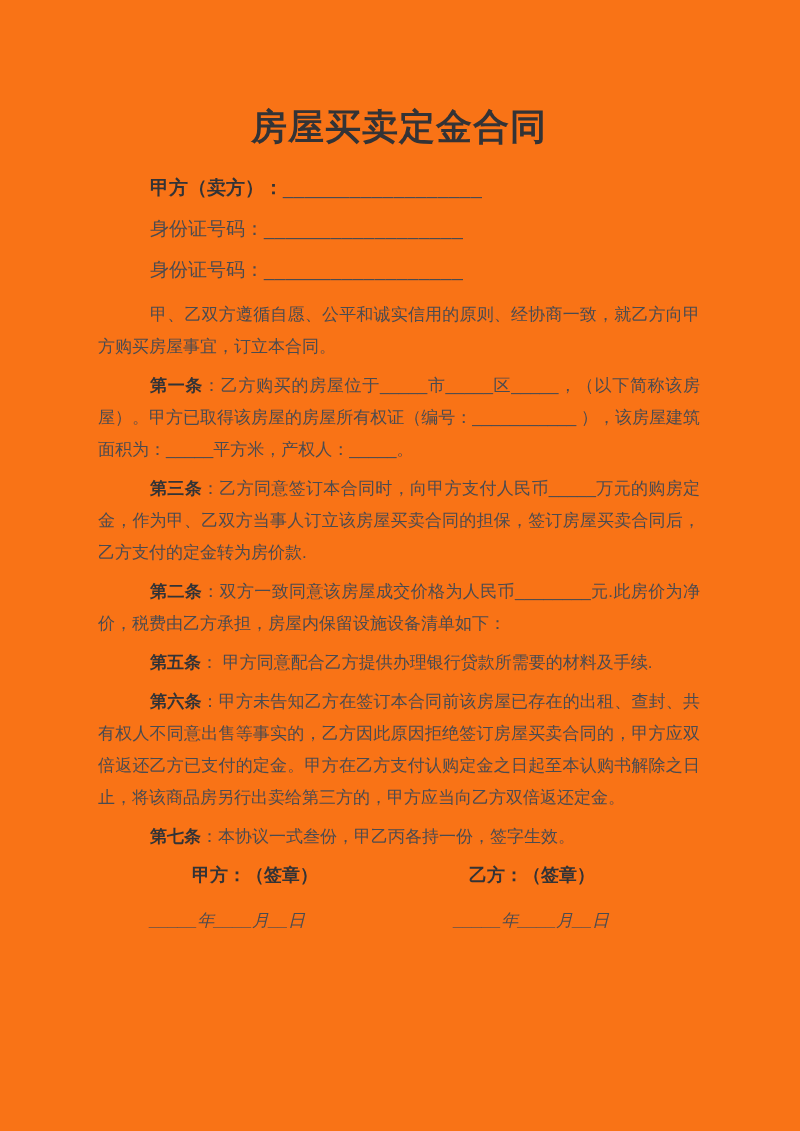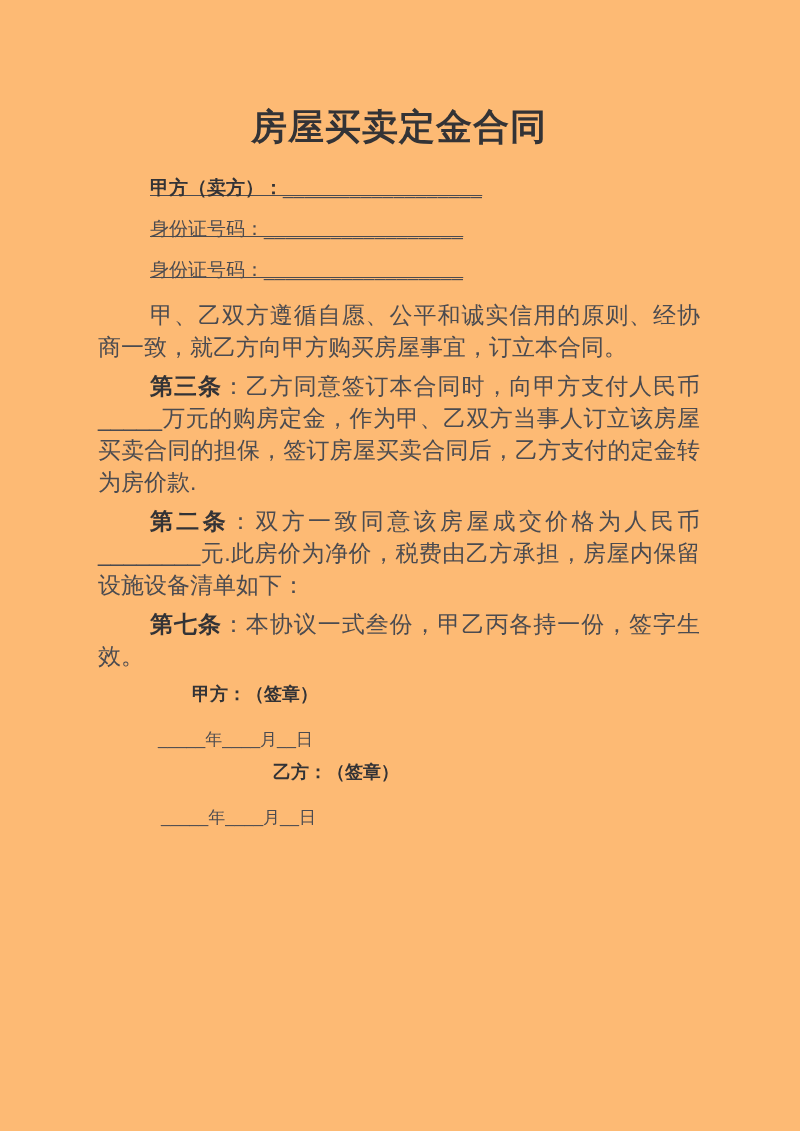--- a/index.html
+++ b/index.html
@@ -5,89 +5,88 @@
   html, body {
     margin: 0;
     padding: 0;
     background: #ffffff;
   }
   .page {
     position: relative;
     width: 800px;
     height: 1131px;
     margin: 0 auto;
-    background: #fdba74;
+    background: #f97316;
     box-sizing: border-box;
     padding: 104px 100px 0 98px;
     font-family: "Liberation Sans", "DejaVu Sans", sans-serif;
     color: #4b4b50;
     overflow: hidden;
   }
   .title {
     margin: 0 0 26px 0;
     font-size: 36px;
     line-height: 46px;
     font-weight: bold;
     text-align: center;
     color: #333336;
     letter-spacing: 1px;
   }
   .party-block {
     margin: 0 0 2px 0;
-    text-decoration: underline;
   }
   .party-line {
     margin: 0 0 17px 0;
     padding-left: 52px;
     font-size: 19px;
     line-height: 24px;
     color: #4b4b50;
   }
   .party-line.strong .label {
     font-weight: bold;
     color: #333336;
   }
   .blank {
     letter-spacing: 0.5px;
   }
   .para {
     margin: 0 0 7px 0;
-    font-size: 23px;
+    font-size: 17px;
     line-height: 32px;
     text-align: justify;
     text-indent: 52px;
     color: #4b4b50;
   }
   .clause-num {
     font-weight: bold;
     color: #333336;
   }
   .sig-row {
     display: flex;
     margin-top: 10px;
-    flex-direction: column;
   }
   .sig-col {
     width: 50%;
     box-sizing: border-box;
   }
   .sig-label {
     margin: 0 0 22px 0;
     font-size: 18px;
     font-weight: bold;
     color: #333336;
     line-height: 24px;
   }
   .sig-col.col-a .sig-label { padding-left: 94px; }
-  .sig-col.col-b .sig-label { padding-left: 70px; text-align: right; }
+  .sig-col.col-b .sig-label { padding-left: 70px; }
   .sig-date {
-    margin: 8px;
+    margin: 0;
     font-size: 17px;
     line-height: 24px;
     color: #4b4b50;
+    font-style: italic;
   }
   .sig-col.col-a .sig-date { padding-left: 52px; }
   .sig-col.col-b .sig-date { padding-left: 55px; }
 </style>
 </head>
 <body>
 
 <div class="page">
 
   <h1 class="title">房屋买卖定金合同</h1>
@@ -101,31 +100,40 @@
     </p>
     <p class="party-line">
       <span class="label">身份证号码：</span><span class="blank">__________________</span>
     </p>
   </div>
 
   <p class="para">
     <span>甲、乙双方遵循自愿、公平和诚实信用的原则、经协商一致，就乙方向甲方购买房屋事宜，订立本合同。</span>
   </p>
 
+  <p class="para">
+    <span class="clause-num">第一条</span><span>：乙方购买的房屋位于_____市_____区_____，（以下简称该房屋）。甲方已取得该房屋的房屋所有权证（编号：___________ ），该房屋建筑面积为：_____平方米，产权人：_____。</span>
+  </p>
 
   <p class="para">
     <span class="clause-num">第三条</span><span>：乙方同意签订本合同时，向甲方支付人民币_____万元的购房定金，作为甲、乙双方当事人订立该房屋买卖合同的担保，签订房屋买卖合同后，乙方支付的定金转为房价款.</span>
   </p>
 
   <p class="para">
     <span class="clause-num">第二条</span><span>：双方一致同意该房屋成交价格为人民币________元.此房价为净价，税费由乙方承担，房屋内保留设施设备清单如下：</span>
   </p>
 
 
+  <p class="para">
+    <span class="clause-num">第五条</span><span>： 甲方同意配合乙方提供办理银行贷款所需要的材料及手续.</span>
+  </p>
 
+  <p class="para">
+    <span class="clause-num">第六条</span><span>：甲方未告知乙方在签订本合同前该房屋已存在的出租、查封、共有权人不同意出售等事实的，乙方因此原因拒绝签订房屋买卖合同的，甲方应双倍返还乙方已支付的定金。甲方在乙方支付认购定金之日起至本认购书解除之日止，将该商品房另行出卖给第三方的，甲方应当向乙方双倍返还定金。</span>
+  </p>
 
   <p class="para">
     <span class="clause-num">第七条</span><span>：本协议一式叁份，甲乙丙各持一份，签字生效。</span>
   </p>
 
   <div class="sig-row">
     <div class="sig-col col-a">
       <p class="sig-label">甲方：（签章）</p>
       <p class="sig-date">_____年____月__日</p>
     </div>

